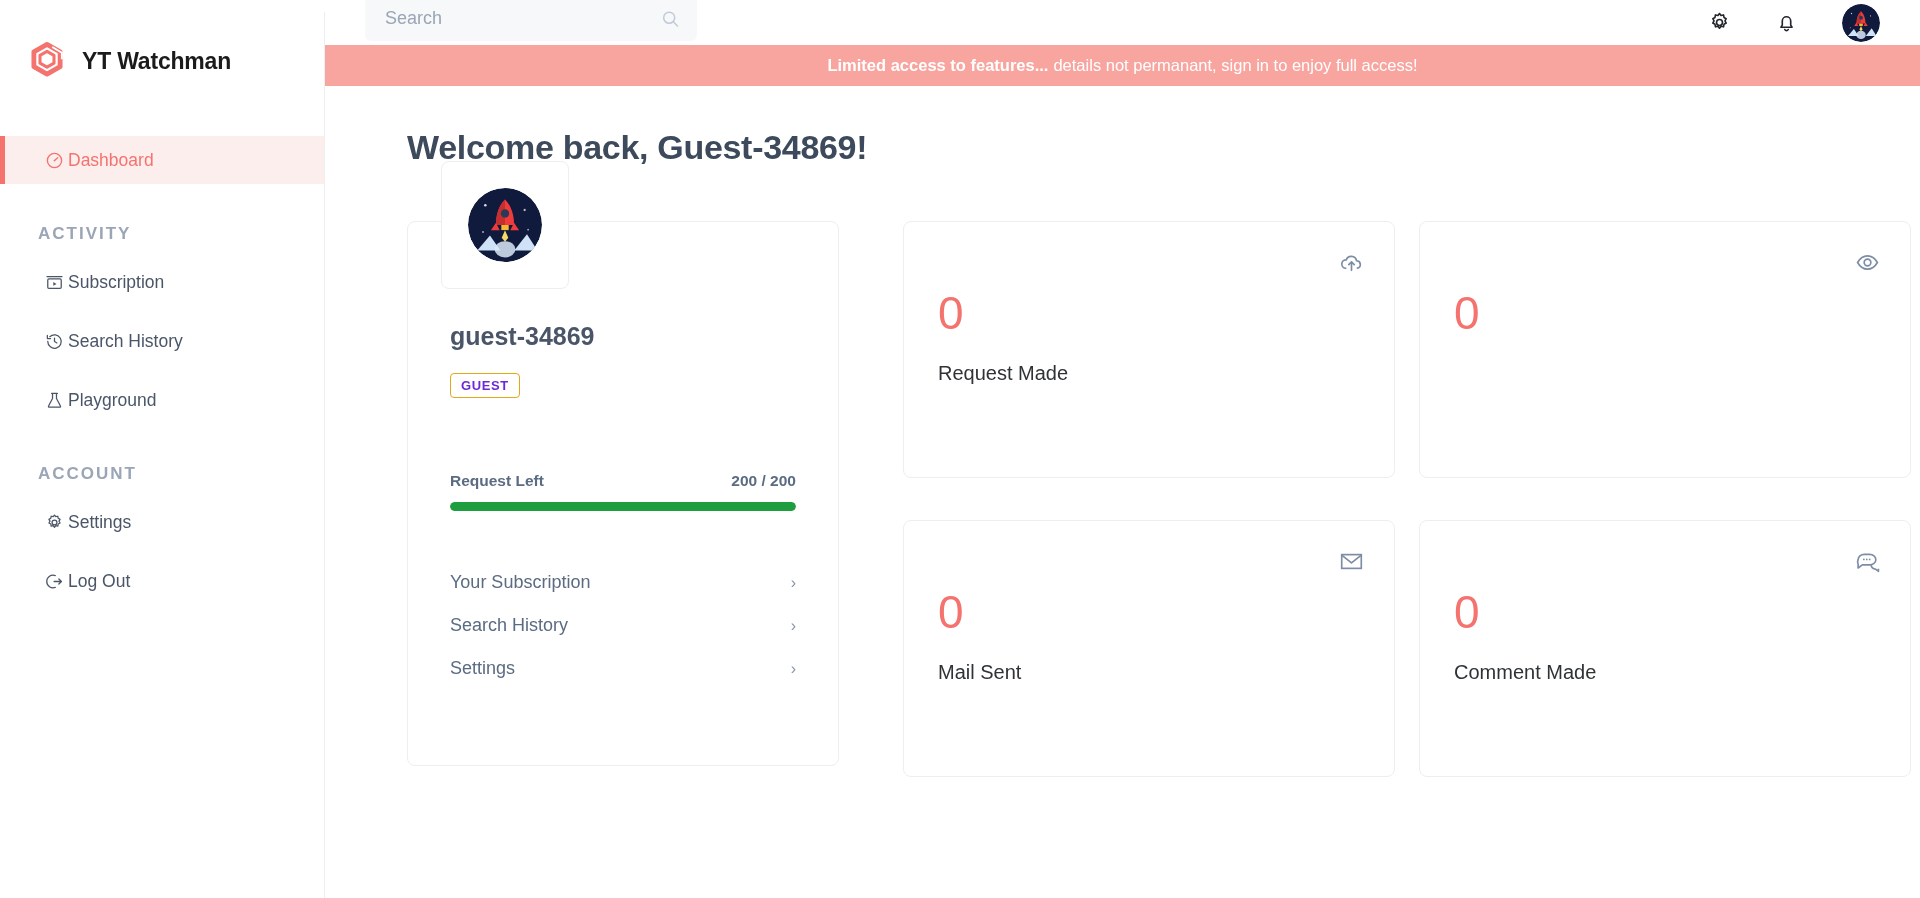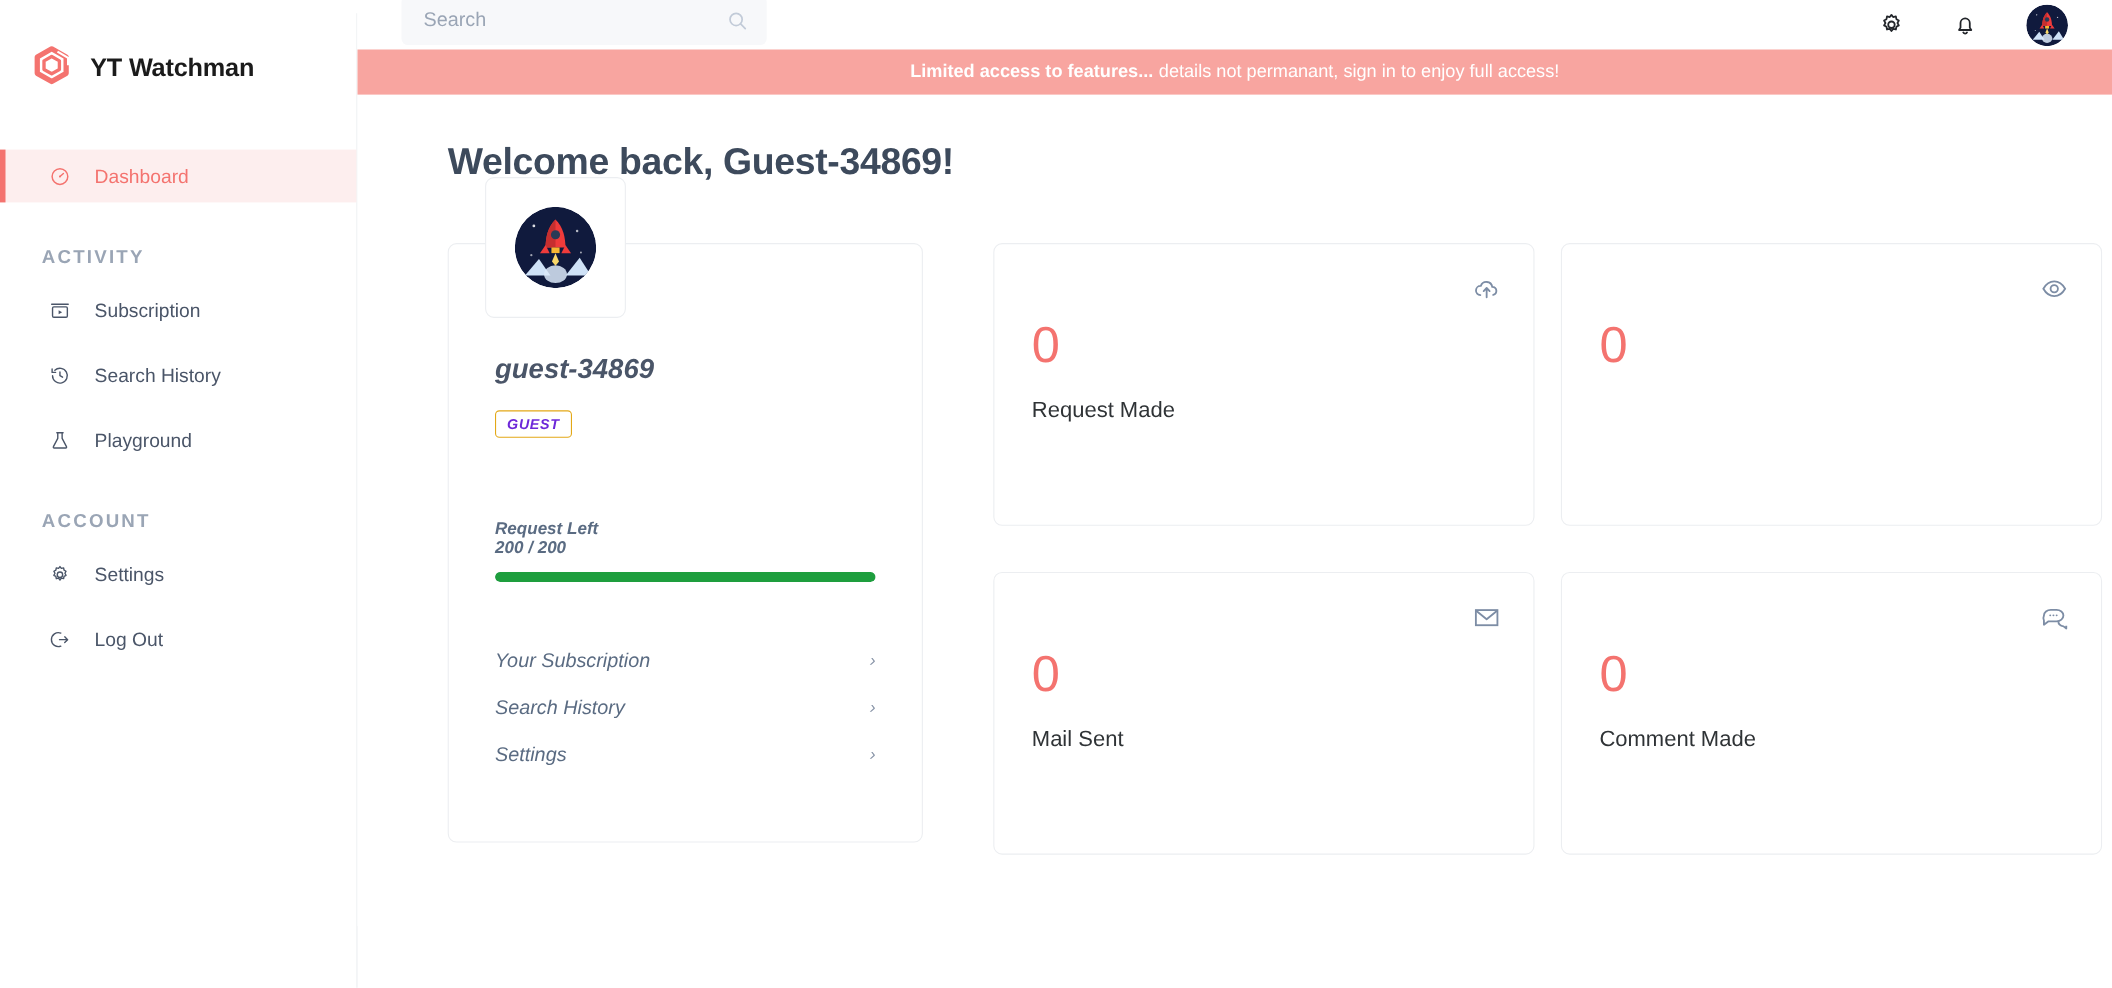--- a/index.html
+++ b/index.html
@@ -18,21 +18,21 @@
     border-right: 1px solid #eceef1;
     padding-top: 14px;
     margin-top: 12px;
   }
   .brand { display: flex; align-items: center; gap: 14px; padding: 14px 0 14px 26px; }
   .brand-logo { width: 42px; height: 42px; flex: none; }
   .brand-name { font-size: 23px; font-weight: 700; color: #1b1b1b; letter-spacing: -0.2px; }
 
   .nav { margin-top: 40px; }
   .nav-item {
-    display: flex; align-items: center; gap: 22px;
+    display: flex; align-items: center; gap: 4px;
     height: 48px; padding-left: 44px;
     color: #4a5568; font-size: 17.5px;
     position: relative; cursor: pointer;
   }
   .nav-item .ico { width: 20px; height: 20px; flex: none; display: flex; align-items: center; justify-content: center; }
   .nav-item.active { background: #fdeeee; color: #f4736f; }
   .nav-item.active::before {
     content: ""; position: absolute; left: 0; top: 0;
     width: 5px; height: 100%; background: #f4736f;
   }
@@ -94,30 +94,29 @@
     width: 128px; height: 128px;
     background: #ffffff; border: 1px solid #eceef1; border-radius: 8px;
     display: flex; align-items: center; justify-content: center;
     z-index: 3;
   }
   .avatar-img { width: 74px; height: 74px; border-radius: 50%; overflow: hidden; }
   .profile-card {
     width: 432px; min-height: 545px;
     background: #ffffff; border: 1px solid #eceef1; border-radius: 8px;
     padding: 100px 42px 30px 42px;
-    font-style: italic;
   }
   .profile-name { font-size: 25px; font-weight: 700; color: #4a5568; }
   .badge {
     display: inline-block; margin-top: 22px;
     border: 1px solid #e3a817; border-radius: 4px;
     color: #6d28d9; font-size: 13px; font-weight: 700;
     letter-spacing: 0.6px; padding: 4px 10px;
   }
-  .req-row { display: flex; justify-content: space-between; align-items: baseline; margin-top: 74px; flex-direction: column; }
+  .req-row { display: flex; justify-content: space-between; align-items: baseline; margin-top: 74px; }
   .req-label, .req-value { font-size: 15.5px; color: #5a6b82; font-weight: 600; }
   .progress-track { margin-top: 12px; height: 9px; border-radius: 5px; background: #eceef1; overflow: hidden; }
   .progress-fill { height: 100%; background: #1e9e3e; border-radius: 5px; }
 
   .link-list { margin-top: 50px; }
   .link-row {
     display: flex; align-items: center; justify-content: space-between;
     padding: 11px 0; font-size: 18px; color: #5a6b82; cursor: pointer;
   }
   .chev { color: #8995a8; font-size: 16px; }

